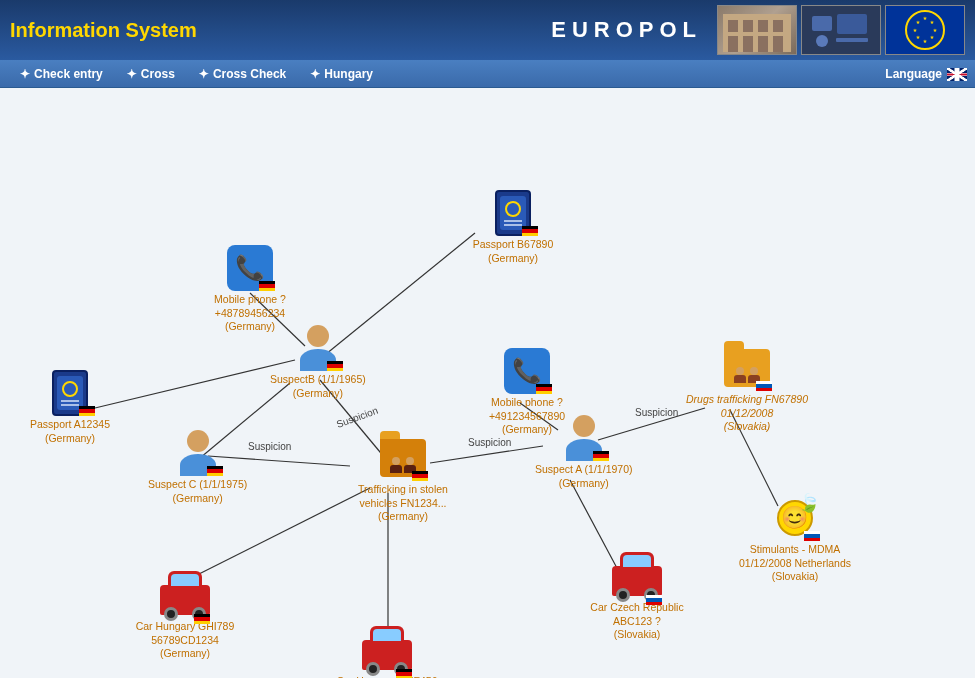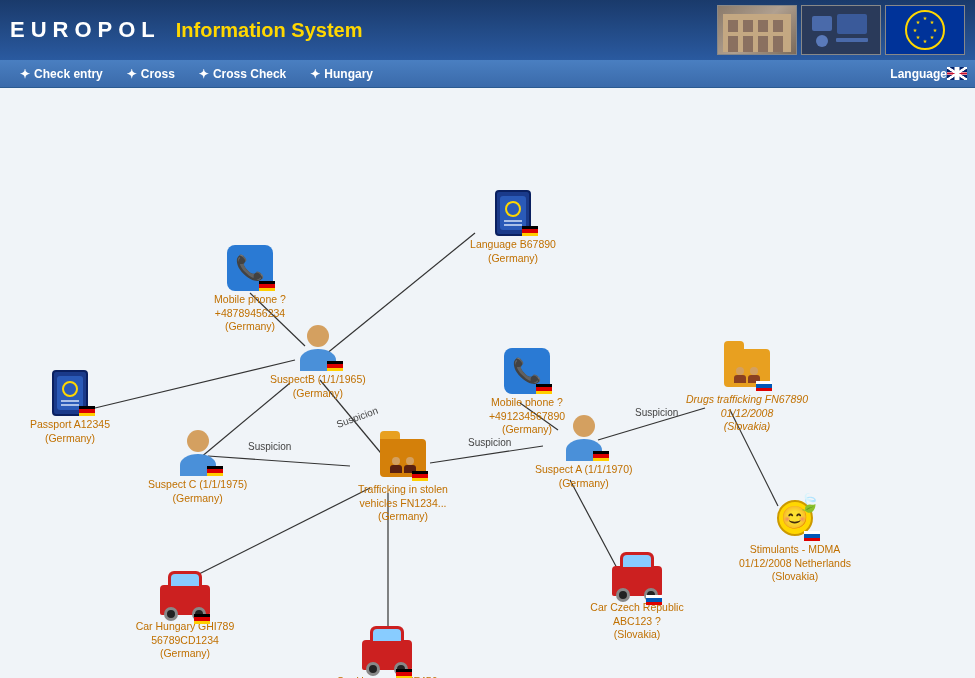--- a/index.html
+++ b/index.html
@@ -63,21 +63,22 @@
       display: flex;
       align-items: center;
       gap: 4px;
     }
     .nav-spacer { flex: 1; }
     .lang-item {
       color: #fff;
       font-size: 12px;
       font-weight: bold;
       display: flex;
-      align-items: flex-start;
+      align-items: flex-end;
+      gap: 5px;
     }
     
     .uk-flag {
       width: 20px;
       height: 13px;
       background: #012169;
       position: relative;
       display: inline-block;
     }
     .uk-flag::before {
@@ -303,22 +304,22 @@
       position: absolute;
       top: -4px; right: -4px;
       color: #228B22;
       font-size: 18px;
     }
   </style>
 </head>
 <body>
 
 <div id="header">
+  <span id="app-title">Information System</span>
   <span id="logo-text">EUROPOL</span>
-  <span id="app-title">Information System</span>
   <div id="header-images">
     <div class="header-img-box building">
       <svg width="78" height="48" viewBox="0 0 78 48">
         <rect x="5" y="8" width="68" height="38" fill="#c4a882"></rect>
         <rect x="10" y="14" width="10" height="12" fill="#8a7060"></rect>
         <rect x="25" y="14" width="10" height="12" fill="#8a7060"></rect>
         <rect x="40" y="14" width="10" height="12" fill="#8a7060"></rect>
         <rect x="55" y="14" width="10" height="12" fill="#8a7060"></rect>
         <rect x="10" y="30" width="10" height="16" fill="#8a7060"></rect>
         <rect x="25" y="30" width="10" height="16" fill="#8a7060"></rect>
@@ -431,21 +432,21 @@
         <div class="passport-inner">
           <div class="passport-circle"></div>
           <div class="passport-lines">
               <div class="passport-line"></div>
               <div class="passport-line"></div>
             </div>
         </div>
       </div>
       <div class="flag-badge flag-de"></div>
     </div>
-    <div class="node-label">Language B67890
+    <div class="node-label">Passport B67890
 (Germany)</div>
   </div>
 
   <div class="node" style="left:185px; top:155px;">
     <div class="node-icon">
       <div class="phone-icon-wrap">
         <span class="phone-glyph">📞</span>
       </div>
       <div class="flag-badge flag-de"></div>
     </div>

